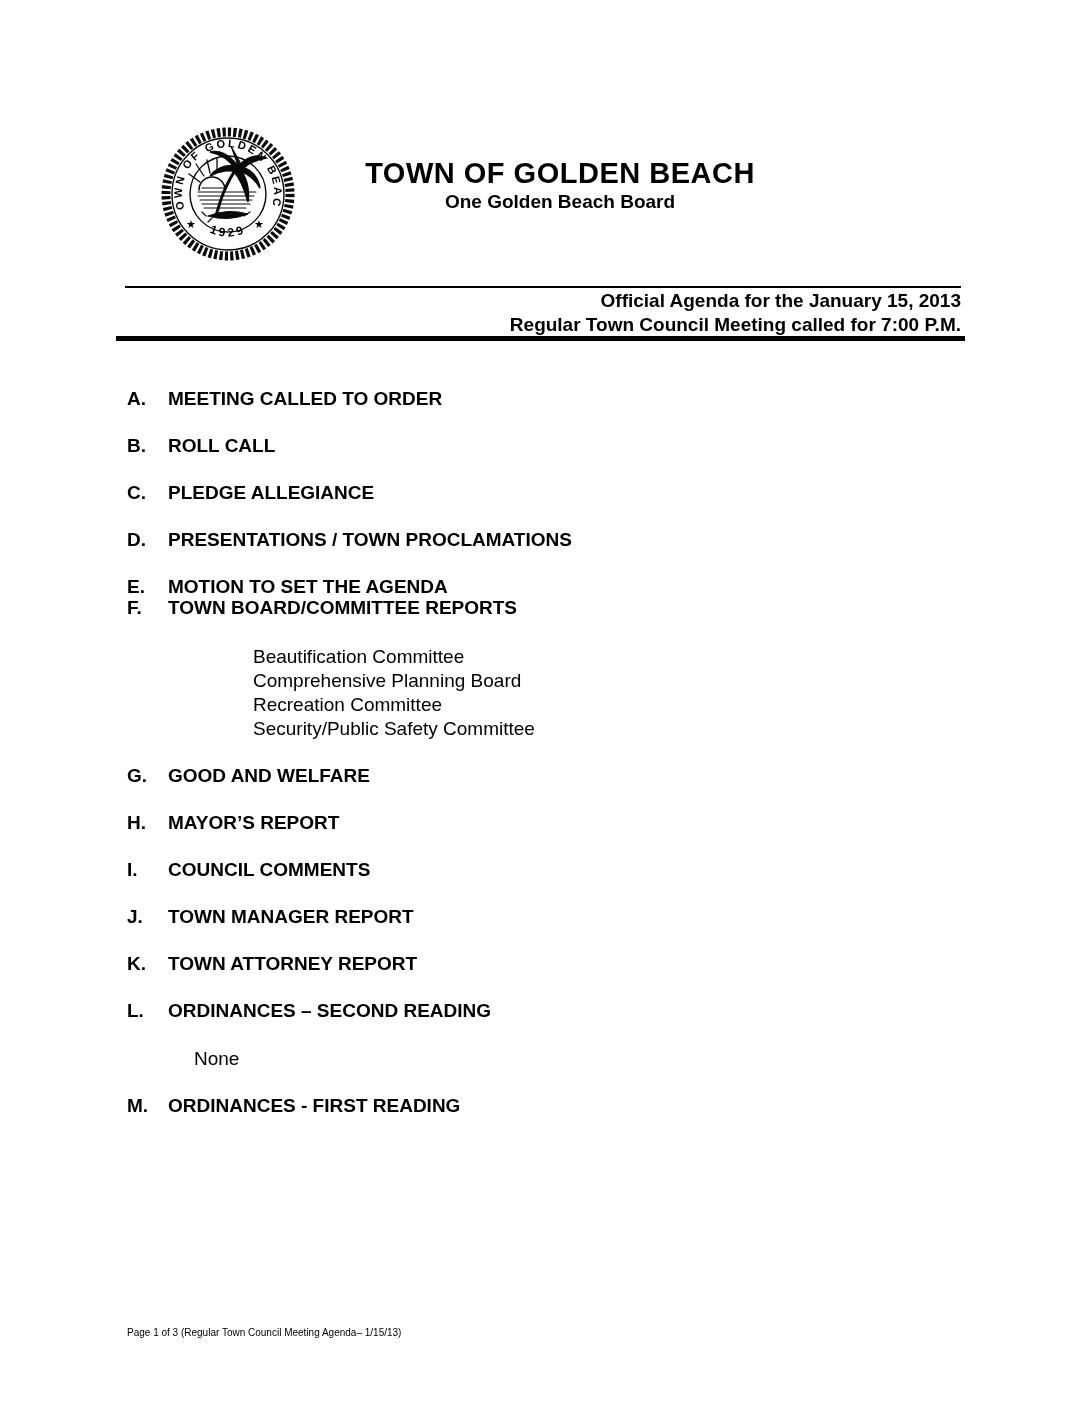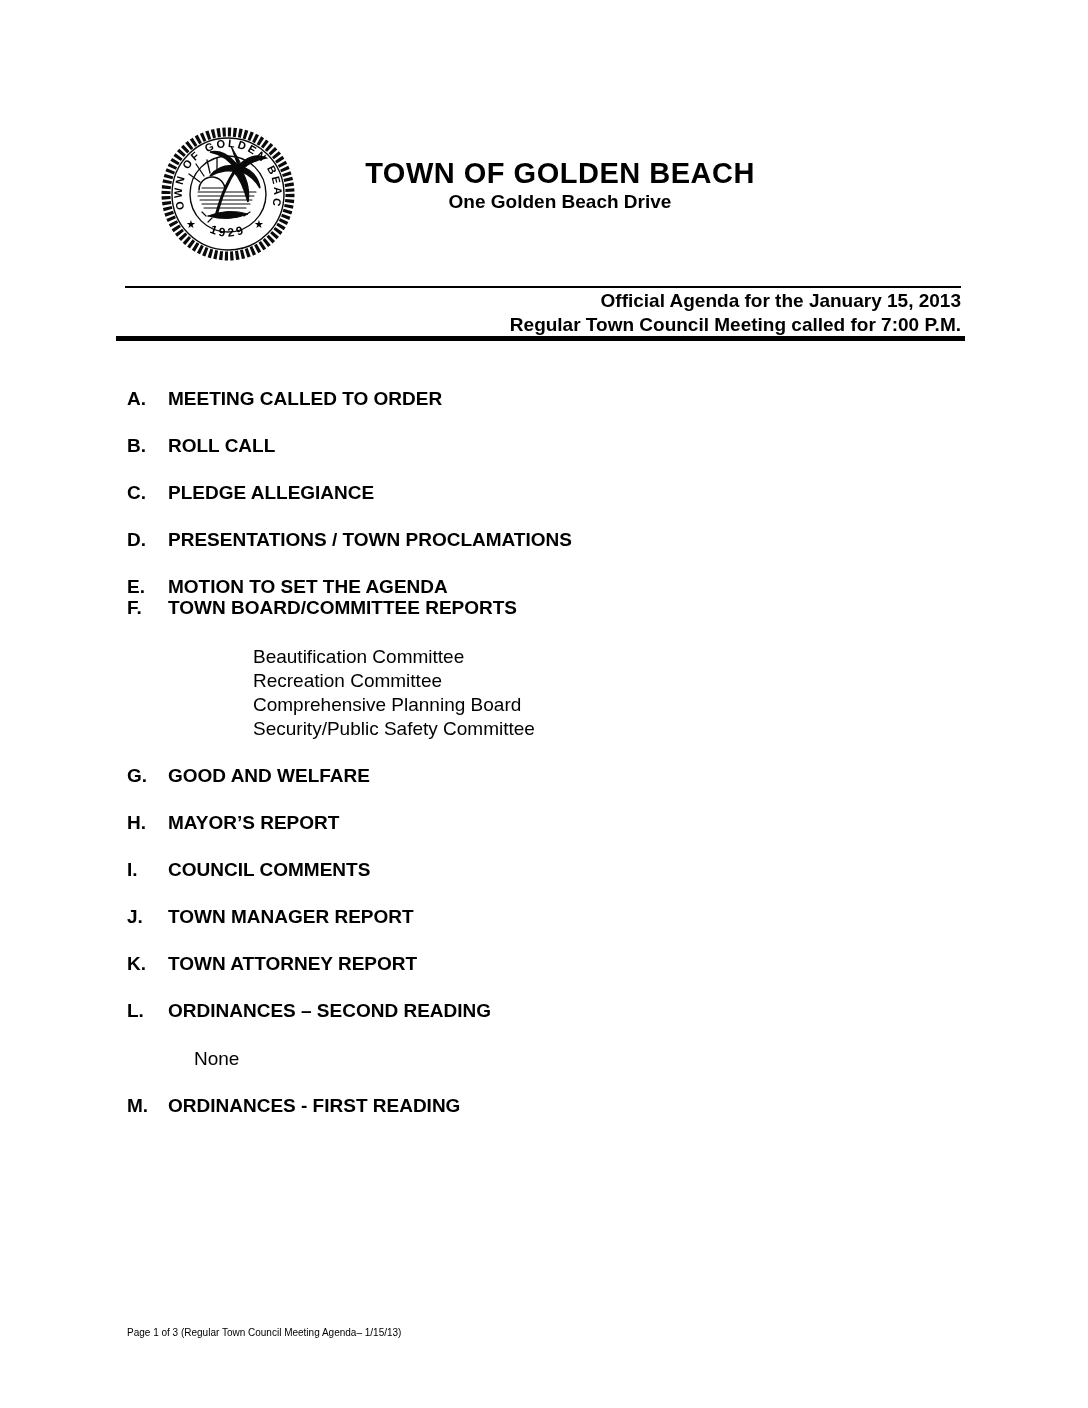--- a/index.html
+++ b/index.html
@@ -82,21 +82,21 @@
     </text>
     <text class="year-text">
       <textPath href="#sealBottom" startOffset="50%" text-anchor="middle">1929</textPath>
     </text>
     <text class="star" x="33" y="104" text-anchor="middle">★</text>
     <text class="star" x="101" y="104" text-anchor="middle">★</text>
   </svg>
 
   <div class="header-text">
     <div class="org-title">TOWN OF GOLDEN BEACH</div>
-    <div class="org-address">One Golden Beach Drive</div>
+    <div class="org-address">One Golden Beach Board</div>
   </div>
 
   <div class="rule-thin"></div>
   <div class="banner-text">
     <div>Official Agenda for the January 15, 2013</div>
     <div>Regular Town Council Meeting called for 7:00 P.M.</div>
   </div>
   <div class="rule-thick"></div>
 
   <div class="agenda">
@@ -125,22 +125,22 @@
       <span class="letter">E.</span>
       <span class="title">MOTION TO SET THE AGENDA</span>
     </div>
 
     <div class="item" style="margin-bottom:0;">
       <span class="letter">F.</span>
       <span class="title">TOWN BOARD/COMMITTEE REPORTS</span>
     </div>
     <div class="committees">
       <div>Beautification Committee</div>
+      <div>Comprehensive Planning Board</div>
       <div>Recreation Committee</div>
-      <div>Comprehensive Planning Board</div>
       <div>Security/Public Safety Committee</div>
     </div>
 
     <div class="item">
       <span class="letter">G.</span>
       <span class="title">GOOD AND WELFARE</span>
     </div>
 
     <div class="item">
       <span class="letter">H.</span>

